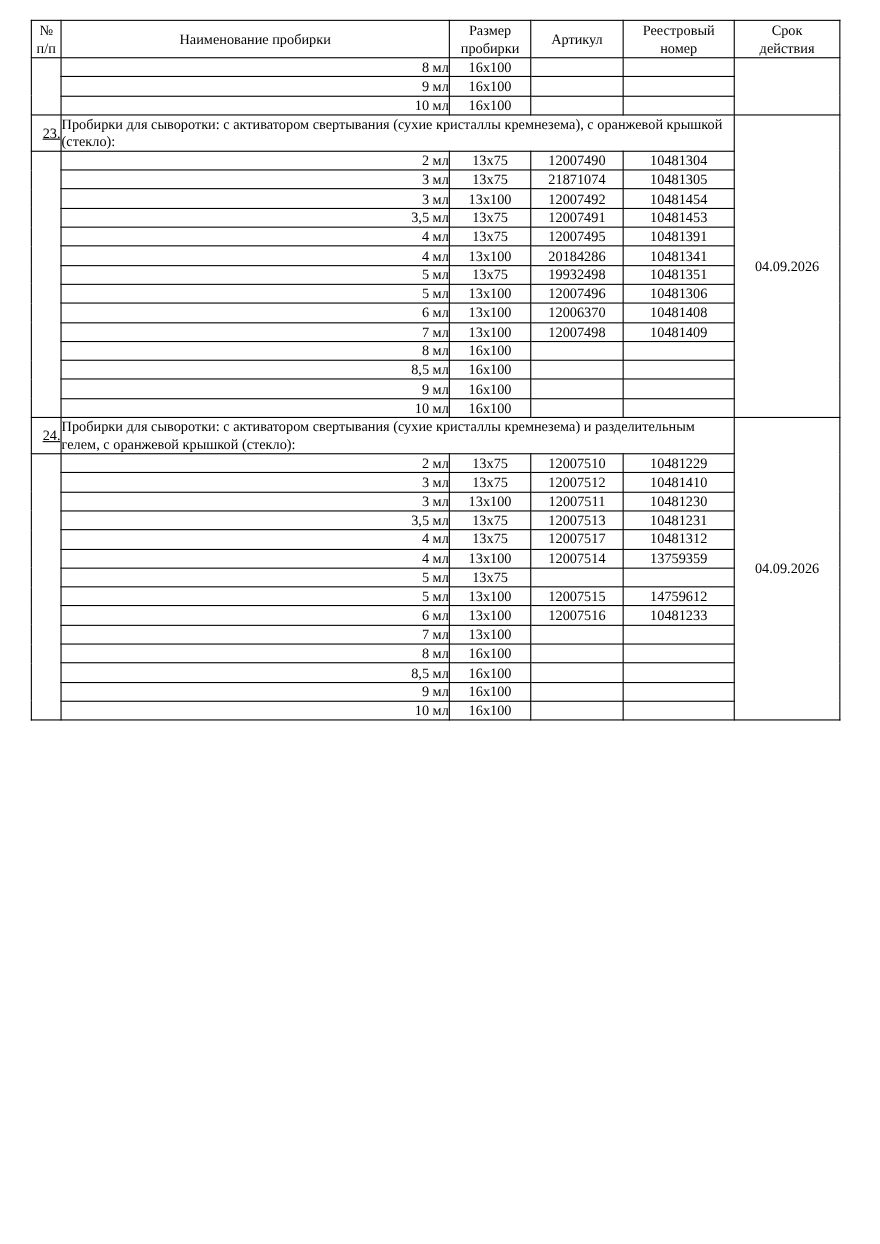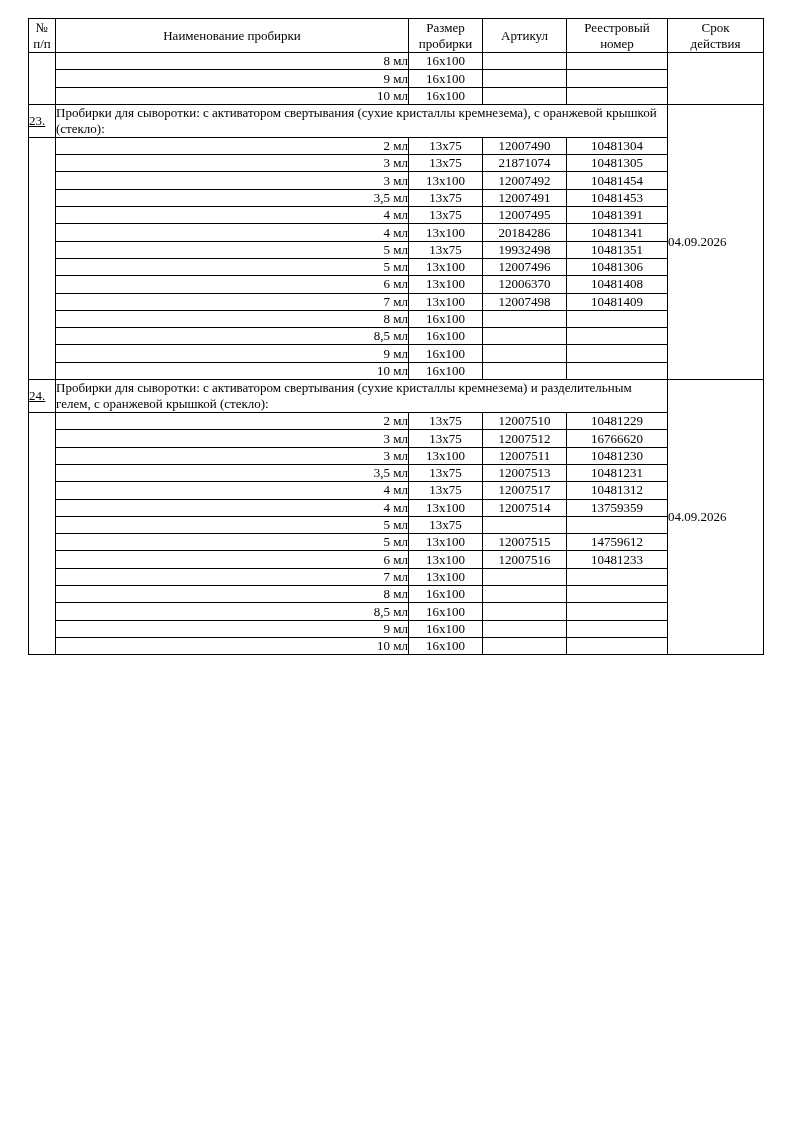--- a/index.html
+++ b/index.html
@@ -48,32 +48,33 @@
   tr.data-row td { height: 16.3px; }
   tr.section-row td { height: 32px; }
   td.name-cell {
     text-align: right;
     padding-left: 4px;
   }
   td.size-cell, td.article-cell, td.registry-cell {
     text-align: center;
   }
   td.num-cell {
-    text-align: left;
+    text-align: right;
     vertical-align: middle;
     text-decoration: underline;
   }
   td.title-cell {
     font-weight: bold;
     text-align: left;
     font-size: 13.5px;
     line-height: 1.3;
     padding: 1px 6px;
   }
   td.validity-cell {
+    text-align: center;
     font-size: 13px;
   }
 </style>
 </head>
 <body>
 
 <div class="page">
   <table class="registry">
     <colgroup>
       <col style="width:27px">
@@ -218,21 +219,21 @@
           <td class="num-cell" rowspan="14"></td>
           <td class="name-cell">2 мл</td>
           <td class="size-cell">13x75</td>
           <td class="article-cell">12007510</td>
           <td class="registry-cell">10481229</td>
         </tr>
         <tr class="data-row">
           <td class="name-cell">3 мл</td>
           <td class="size-cell">13x75</td>
           <td class="article-cell">12007512</td>
-          <td class="registry-cell">16766620</td>
+          <td class="registry-cell">10481410</td>
         </tr>
         <tr class="data-row">
           <td class="name-cell">3 мл</td>
           <td class="size-cell">13x100</td>
           <td class="article-cell">12007511</td>
           <td class="registry-cell">10481230</td>
         </tr>
         <tr class="data-row">
           <td class="name-cell">3,5 мл</td>
           <td class="size-cell">13x75</td>

